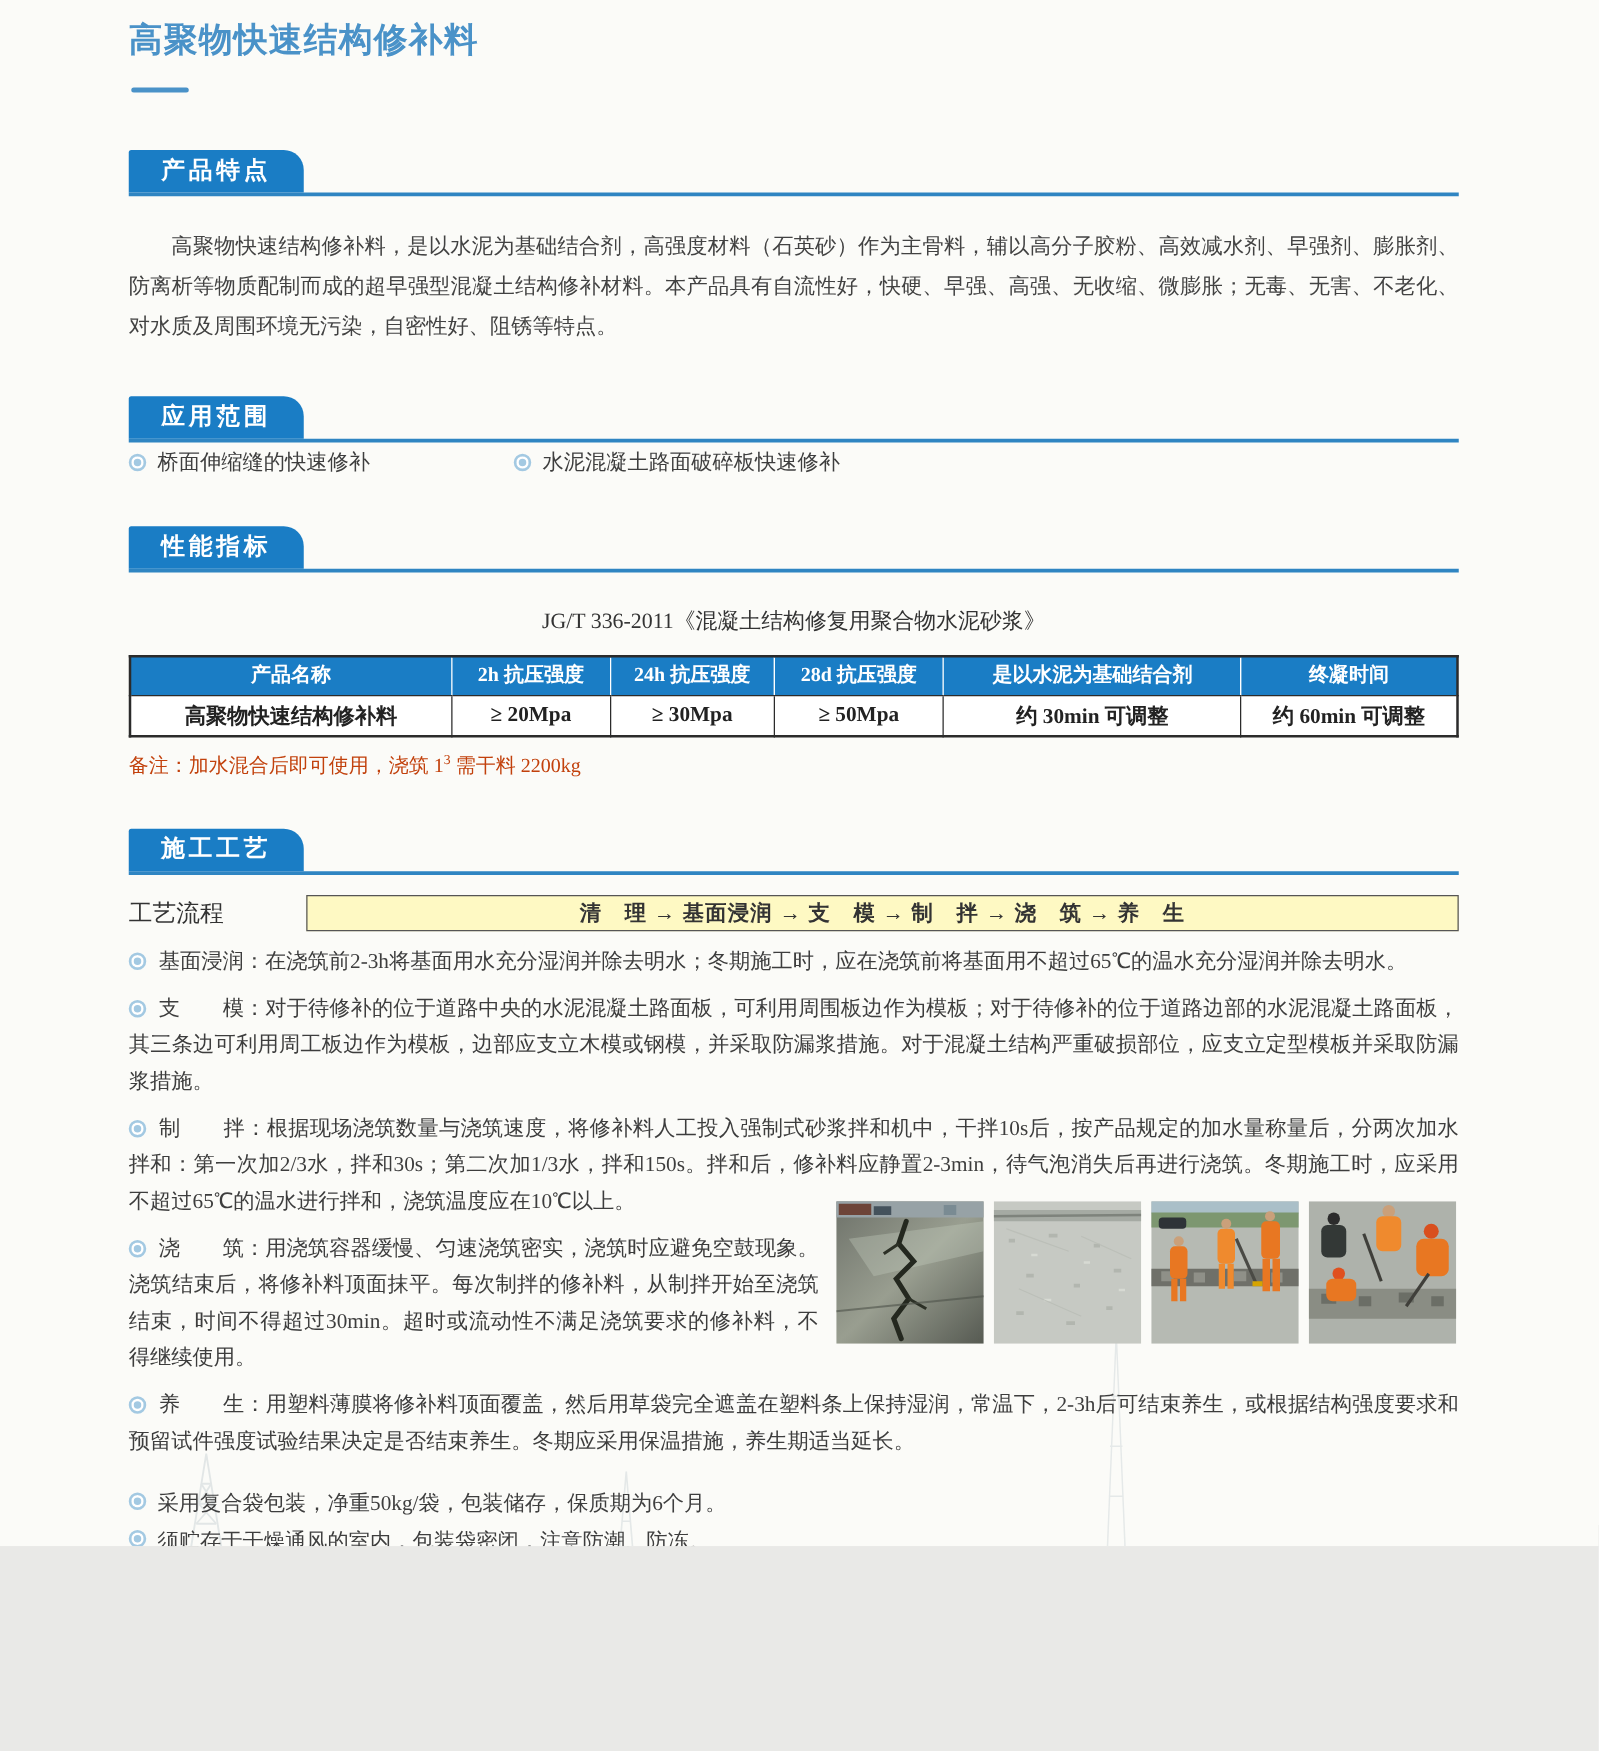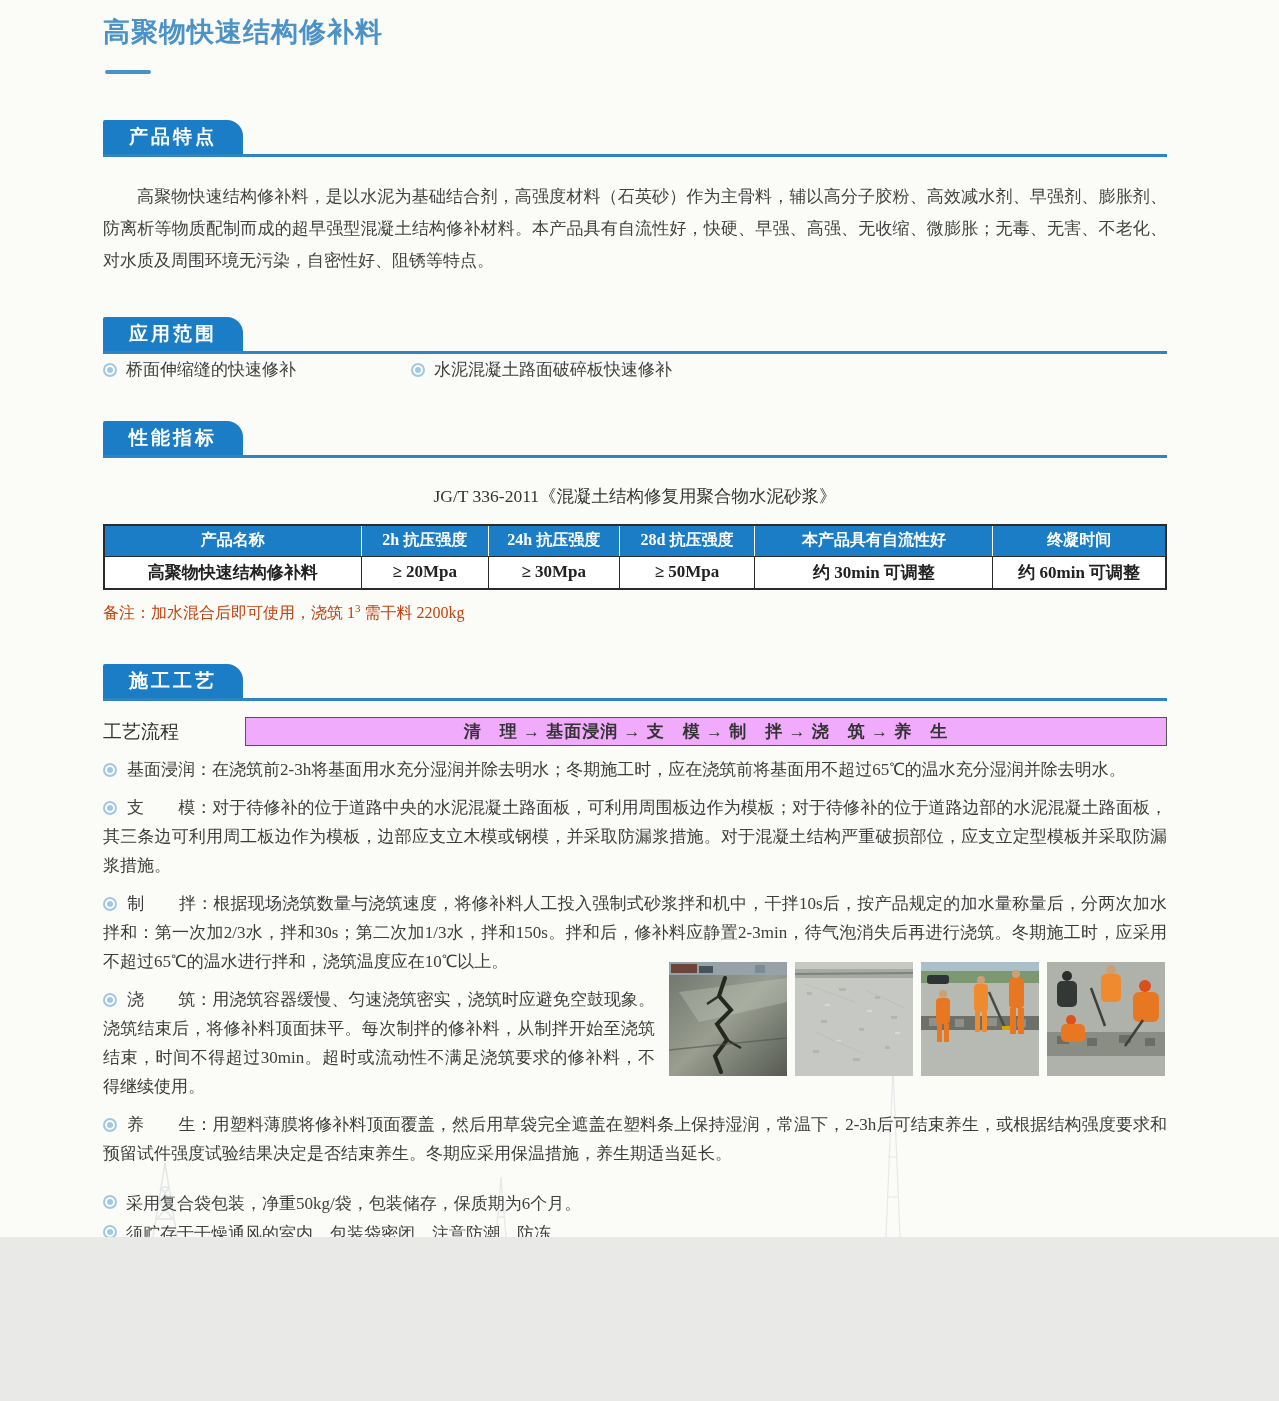--- a/index.html
+++ b/index.html
@@ -53,21 +53,21 @@
   table.perf td {
     background:#fff; color:#222; font-size:17px; font-weight:600;
     height:33px; text-align:center; border:1px solid #2b2b2b;
   }
   .note-line { margin-top:12px; font-size:16px; color:#c2410c; }
   .note-line sup { font-size:11px; }
 
   .flow-row { margin-top:16px; display:flex; align-items:center; }
   .flow-label { font-size:19px; color:#333; width:142px; flex:none; }
   .flow-box {
-    flex:1; border:1.5px solid #555; background:#f0abfc;
+    flex:1; border:1.5px solid #555; background:#fef9c3;
     text-align:center; font-size:17px; font-weight:bold; color:#333;
     line-height:27px; letter-spacing:1px;
   }
 
   .step { margin-top:9px; font-size:17px; line-height:29px; color:#3d3d3d; text-align:justify; }
   .step .ring { margin-right:10px; }
   .step-label { letter-spacing:0; }
 
   .photo-strip {
     float:right; width:498px; margin:-14px 0 6px 14px;
@@ -142,21 +142,21 @@
         <col style="width:12.8%">
           <col style="width:22.4%">
           <col style="width:16.3%">
       </colgroup>
       <tbody>
           <tr>
         <th>产品名称</th>
         <th>2h 抗压强度</th>
         <th>24h 抗压强度</th>
         <th>28d 抗压强度</th>
-        <th>本产品具有自流性好</th>
+        <th>是以水泥为基础结合剂</th>
         <th>终凝时间</th>
       </tr>
       <tr>
         <td>高聚物快速结构修补料</td>
         <td>≥ 20Mpa</td>
         <td>≥ 30Mpa</td>
         <td>≥ 50Mpa</td>
         <td>约 30min 可调整</td>
         <td>约 60min 可调整</td>
       </tr>

